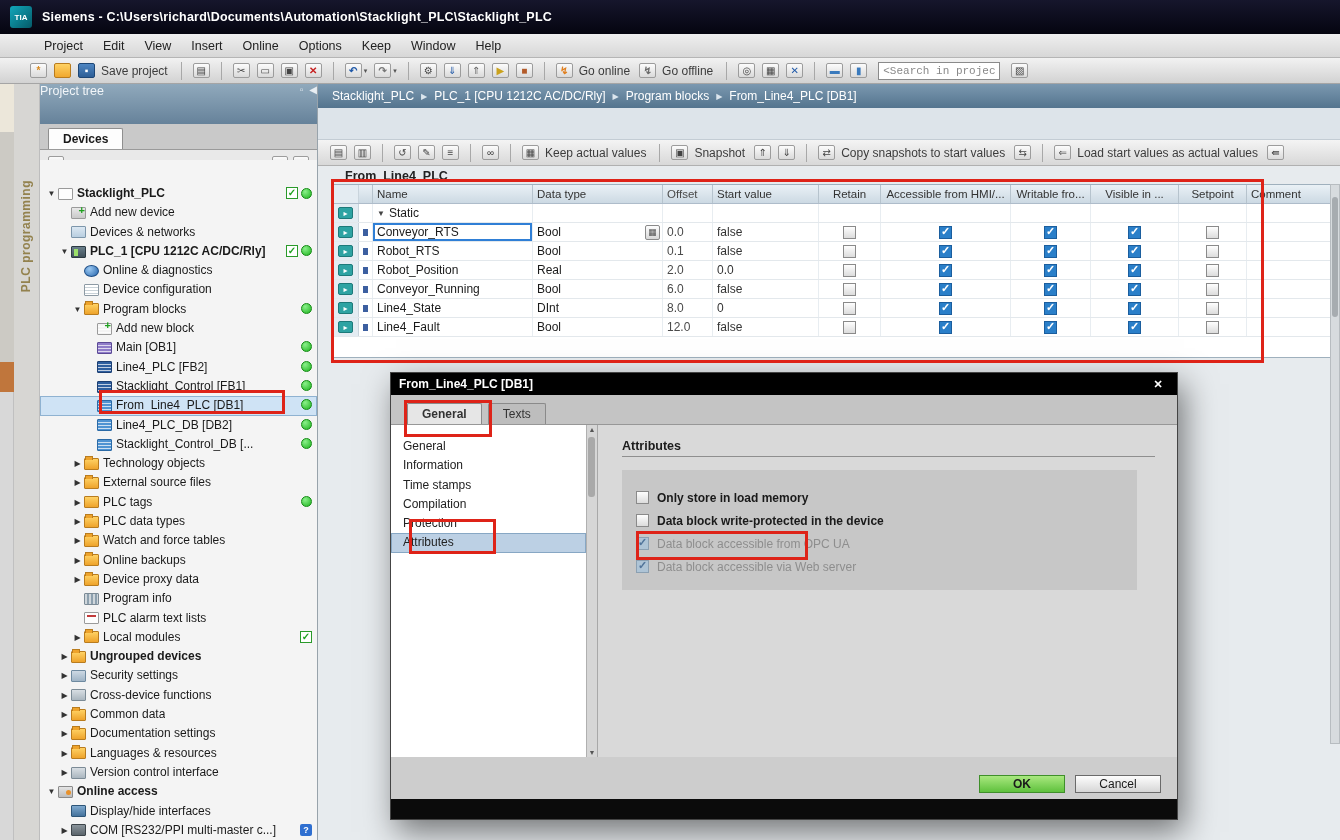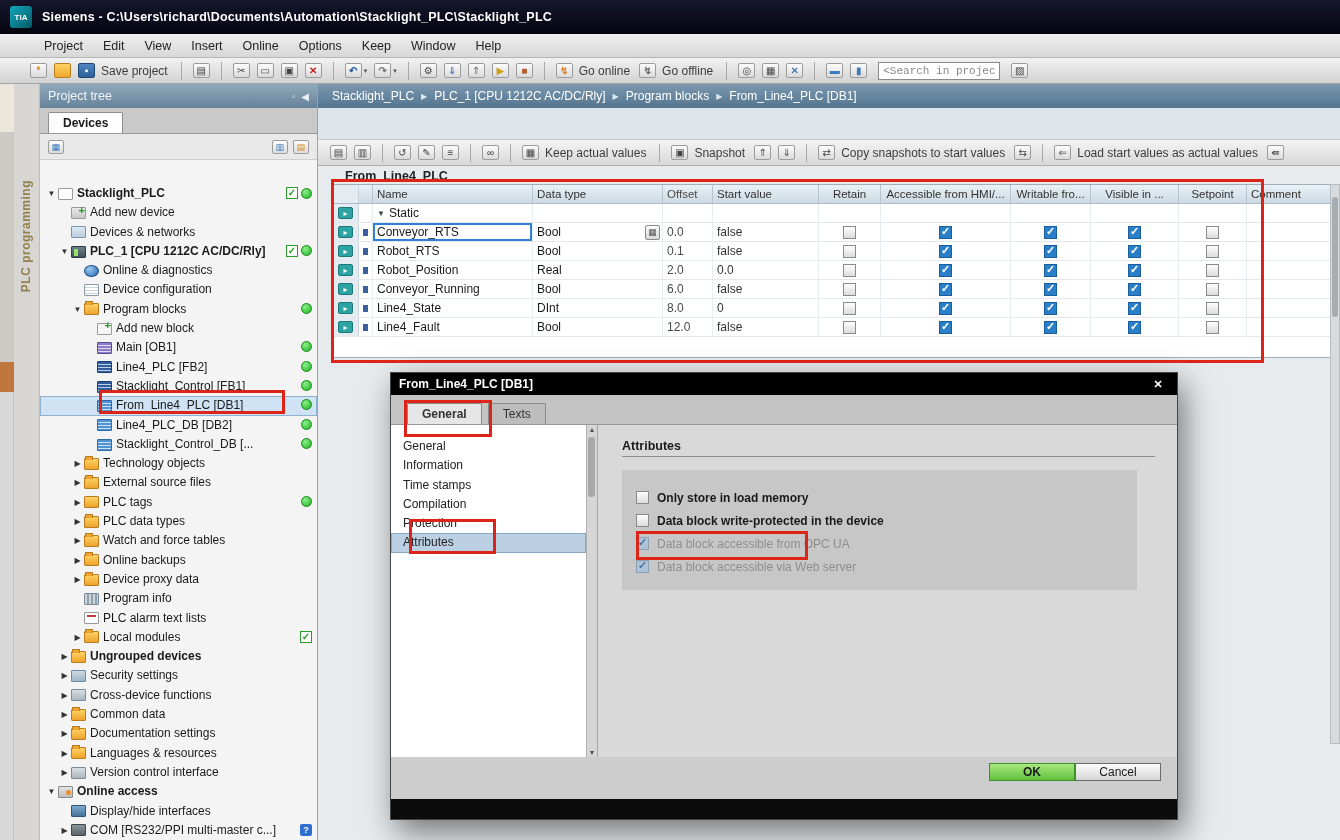--- a/index.html
+++ b/index.html
@@ -41,21 +41,21 @@
 
 #leftrail{left:0;top:84px;width:14px;height:756px;background:#d8d8d8;border-right:1px solid #c0c0c0}
 .rail-seg1{position:absolute;left:0;top:0;width:14px;height:48px;background:#ece7da}
 .rail-seg2{position:absolute;left:0;top:48px;width:14px;height:230px;background:#cccac4}
 .rail-seg3{position:absolute;left:0;top:278px;width:14px;height:30px;background:#c0763c}
 #plcrail{left:14px;top:84px;width:26px;height:756px;background:#d7d6d3;border-right:1px solid #bdbdbd}
 #plcrail span{position:absolute;top:96px;left:5px;writing-mode:vertical-rl;transform:rotate(180deg);color:#93824e;font-size:12px;font-weight:bold;letter-spacing:.5px;white-space:nowrap}
 
 
 #treepanel{left:40px;top:84px;width:278px;height:756px;background:#f2f2f2;border-right:1px solid #98a3ab}
-.tp-header{height:24px;background:linear-gradient(#90a9bc,#66829a);color:#f2f6f9;display:flex;align-items:center;padding:0 8px;font-size:12.5px}
+.tp-header{height:40px;background:linear-gradient(#90a9bc,#66829a);color:#f2f6f9;display:flex;padding:0 0;font-size:12.5px}
 .tp-header .hicons{margin-left:auto;display:flex;gap:6px;font-size:10px;color:#e8eef3}
 .tp-tabs{height:26px;background:#c9c9c9;border-bottom:1px solid #9a9a9a;display:flex;align-items:flex-end;padding-left:8px}
 .tp-tab{background:#fdfdfd;border:1px solid #8f8f8f;border-bottom:none;padding:3px 14px;font-weight:bold;border-radius:2px 2px 0 0}
 .tp-toolbar{height:26px;background:#e9e9e9;border-bottom:1px solid #cfcfcf;display:flex;align-items:center;padding:0 8px}
 .tp-toolbar .right{margin-left:auto;display:flex;gap:5px}
 .mini-ico{width:16px;height:14px;border:1px solid #9c9c9c;border-radius:2px;background:linear-gradient(#fbfbfb,#dcdcdc);font-size:9px;display:inline-flex;align-items:center;justify-content:center;color:#3a7abd}
 .tp-body{position:absolute;top:76px;left:0;width:277px;height:680px;background:#f4f4f4;overflow:hidden;padding-top:24px}
 .trow{position:relative;height:19.3px;line-height:19.3px;display:flex;align-items:center;white-space:nowrap}
 .trow.sel{background:#cfe3f5;box-shadow:inset 0 0 0 1px #8fb2d1}
 .tind{flex:none}
@@ -151,21 +151,21 @@
 .dlg-scrollbar .up{position:absolute;top:1px;left:0;right:0}
 .dlg-scrollbar .down{position:absolute;bottom:1px;left:0;right:0}
 .dlg-scrollbar .thumb{position:absolute;top:12px;left:1px;width:7px;height:60px;background:#a9a9a9;border-radius:3px}
 .dlg-content{flex:1;background:#d9d9d9;padding:14px 22px 0 24px}
 .dlg-heading{font-weight:bold;font-size:12.5px;color:#1c1c1c}
 .dlg-rule{height:1px;background:#8f8f8f;margin:3px 0 13px 0}
 .dlg-group{background:#c7c7c7;padding:16px 14px 12px 14px;width:515px}
 .dchk-row{height:23px;display:flex;align-items:center;gap:8px}
 .dchk-label{font-weight:bold;color:#1a1a1a}
 .dchk-row.dis .dchk-label{color:#8e8e8e;font-weight:normal}
-.dlg-buttons{position:absolute;right:16px;bottom:38px;display:flex;}
+.dlg-buttons{position:absolute;right:16px;bottom:26px;display:flex;gap:10px}
 .btn{min-width:86px;height:18px;display:flex;align-items:center;justify-content:center;border:1px solid #6a6a6a;background:linear-gradient(#fdfdfd,#d6d6d6);font-size:12px}
 .btn-ok{background:linear-gradient(#a9e87f,#5fc13d);border-color:#3f8f2a;font-weight:bold}
 .dlg-footer{position:absolute;left:0;right:0;bottom:0;height:20px;background:#0b0b0b}
 
 
 .ann{position:absolute;border:3px solid #de2318;pointer-events:none;z-index:40;background:transparent}
 </style>
 </head>
 <body>
 

